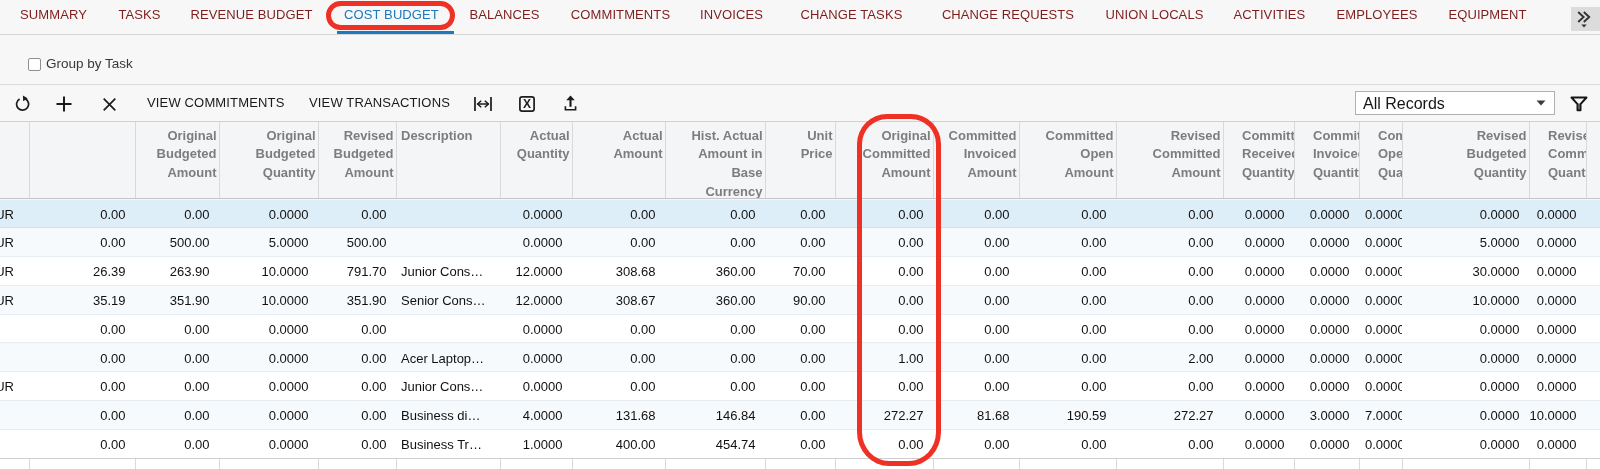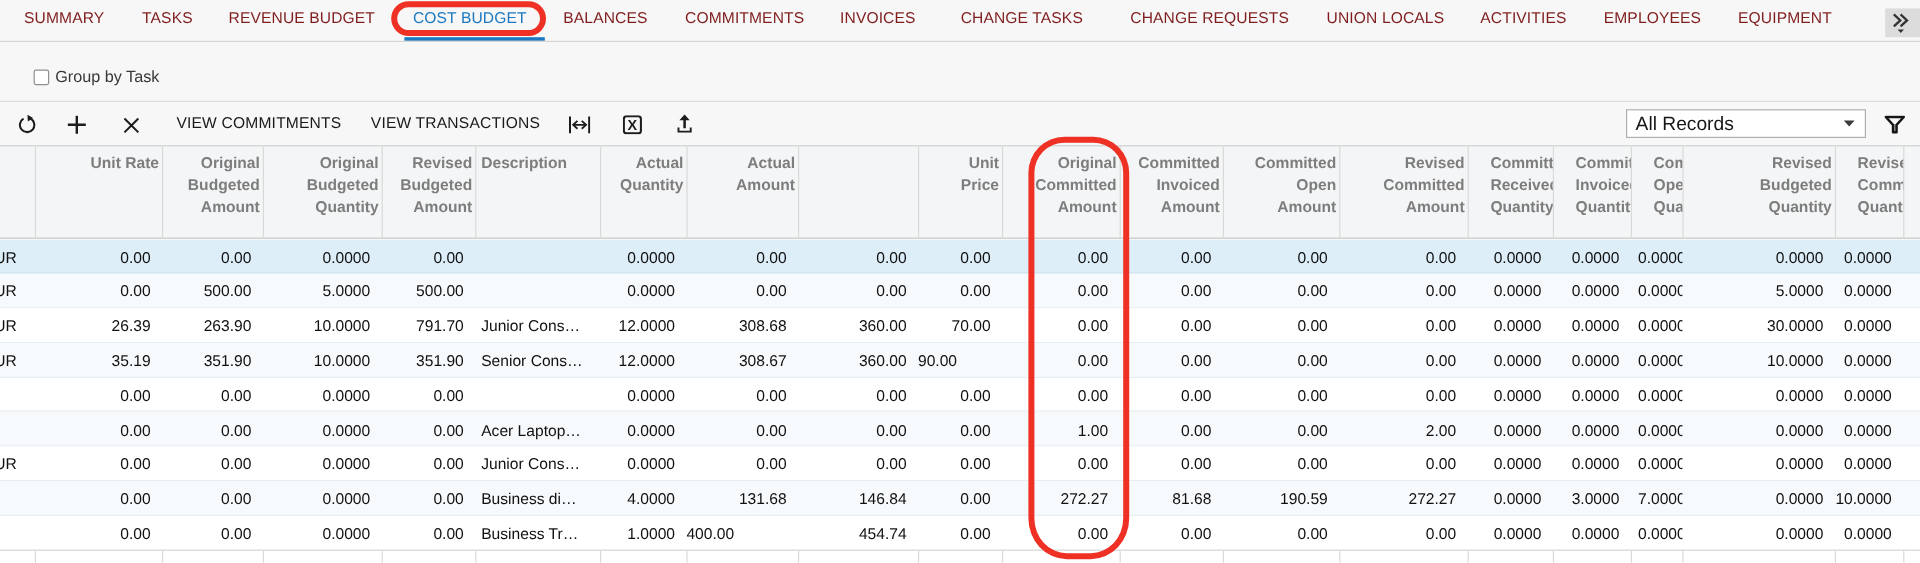--- a/index.html
+++ b/index.html
@@ -83,27 +83,27 @@
 <div class="vline" style="left:835px;top:0;bottom:0;"></div>
 <div class="vline" style="left:933px;top:0;bottom:0;"></div>
 <div class="vline" style="left:1019px;top:0;bottom:0;"></div>
 <div class="vline" style="left:1116px;top:0;bottom:0;"></div>
 <div class="vline" style="left:1223px;top:0;bottom:0;"></div>
 <div class="vline" style="left:1294px;top:0;bottom:0;"></div>
 <div class="vline" style="left:1359px;top:0;bottom:0;"></div>
 <div class="vline" style="left:1402px;top:0;bottom:0;"></div>
 <div class="vline" style="left:1529px;top:0;bottom:0;"></div>
 <div class="vline" style="left:1586px;top:0;bottom:0;"></div>
-<div class="hcell" style="left:29px;width:106px;text-align:right;padding-right:2.5px;">Unit Rate</div>
 <div class="hcell" style="left:135px;width:84px;text-align:right;padding-right:2.5px;">Original<br>Budgeted<br>Amount</div>
 <div class="hcell" style="left:219px;width:99px;text-align:right;padding-right:2.5px;">Original<br>Budgeted<br>Quantity</div>
 <div class="hcell" style="left:318px;width:78px;text-align:right;padding-right:2.5px;">Revised<br>Budgeted<br>Amount</div>
 <div class="hcell" style="left:396px;width:104px;text-align:left;padding-left:5px;">Description</div>
 <div class="hcell" style="left:500px;width:72px;text-align:right;padding-right:2.5px;">Actual<br>Quantity</div>
 <div class="hcell" style="left:572px;width:93px;text-align:right;padding-right:2.5px;">Actual<br>Amount</div>
+<div class="hcell" style="left:665px;width:100px;text-align:right;padding-right:2.5px;">Hist. Actual<br>Amount in<br>Base<br>Currency</div>
 <div class="hcell" style="left:765px;width:70px;text-align:right;padding-right:2.5px;">Unit<br>Price</div>
 <div class="hcell" style="left:835px;width:98px;text-align:right;padding-right:2.5px;">Original<br>Committed<br>Amount</div>
 <div class="hcell" style="left:933px;width:86px;text-align:right;padding-right:2.5px;">Committed<br>Invoiced<br>Amount</div>
 <div class="hcell" style="left:1019px;width:97px;text-align:right;padding-right:2.5px;">Committed<br>Open<br>Amount</div>
 <div class="hcell" style="left:1116px;width:107px;text-align:right;padding-right:2.5px;">Revised<br>Committed<br>Amount</div>
 <div class="hcell" style="left:1223px;width:71px;text-align:left;padding-left:19px;white-space:nowrap;">Committed<br>Received<br>Quantity</div>
 <div class="hcell" style="left:1294px;width:65px;text-align:left;padding-left:19px;white-space:nowrap;">Committed<br>Invoiced<br>Quantity</div>
 <div class="hcell" style="left:1359px;width:43px;text-align:left;padding-left:19px;white-space:nowrap;">Committed<br>Open<br>Quantity</div>
 <div class="hcell" style="left:1402px;width:127px;text-align:right;padding-right:2.5px;">Revised<br>Budgeted<br>Quantity</div>
 <div class="hcell" style="left:1529px;width:57px;text-align:left;padding-left:19px;white-space:nowrap;">Revised<br>Committed<br>Quantity</div>
@@ -172,21 +172,21 @@
 <div class="abs" style="left:0;top:285.94px;width:1600px;height:28.78px;background:#f6fafd;border-bottom:1px solid #e6eef4;">
 <div class="cell" style="left:-13.5px;width:44px;line-height:28.78px;">EUR</div>
 <div class="cell" style="left:29px;width:106px;padding-right:9.5px;text-align:right;line-height:28.78px;">35.19</div>
 <div class="cell" style="left:135px;width:84px;padding-right:9.5px;text-align:right;line-height:28.78px;">351.90</div>
 <div class="cell" style="left:219px;width:99px;padding-right:9.5px;text-align:right;line-height:28.78px;">10.0000</div>
 <div class="cell" style="left:318px;width:78px;padding-right:9.5px;text-align:right;line-height:28.78px;">351.90</div>
 <div class="cell" style="left:396px;width:104px;padding-left:5px;text-align:left;line-height:28.78px;">Senior Cons…</div>
 <div class="cell" style="left:500px;width:72px;padding-right:9.5px;text-align:right;line-height:28.78px;">12.0000</div>
 <div class="cell" style="left:572px;width:93px;padding-right:9.5px;text-align:right;line-height:28.78px;">308.67</div>
 <div class="cell" style="left:665px;width:100px;padding-right:9.5px;text-align:right;line-height:28.78px;">360.00</div>
-<div class="cell" style="left:765px;width:70px;padding-right:9.5px;line-height:28.78px;">90.00</div>
+<div class="cell" style="left:765px;width:70px;padding-right:9.5px;text-align:right;line-height:28.78px;">90.00</div>
 <div class="cell" style="left:835px;width:98px;padding-right:9.5px;text-align:right;line-height:28.78px;">0.00</div>
 <div class="cell" style="left:933px;width:86px;padding-right:9.5px;text-align:right;line-height:28.78px;">0.00</div>
 <div class="cell" style="left:1019px;width:97px;padding-right:9.5px;text-align:right;line-height:28.78px;">0.00</div>
 <div class="cell" style="left:1116px;width:107px;padding-right:9.5px;text-align:right;line-height:28.78px;">0.00</div>
 <div class="cell" style="left:1223px;width:71px;padding-right:9.5px;text-align:right;line-height:28.78px;">0.0000</div>
 <div class="cell" style="left:1294px;width:65px;padding-right:9.5px;text-align:right;line-height:28.78px;">0.0000</div>
 <div class="cell" style="left:1359px;width:43px;padding-left:6px;text-align:left;line-height:28.78px;">0.0000</div>
 <div class="cell" style="left:1402px;width:127px;padding-right:9.5px;text-align:right;line-height:28.78px;">10.0000</div>
 <div class="cell" style="left:1529px;width:57px;padding-right:9.5px;text-align:right;line-height:28.78px;">0.0000</div>
 </div>
@@ -270,21 +270,21 @@
 <div class="cell" style="left:1402px;width:127px;padding-right:9.5px;text-align:right;line-height:28.78px;">0.0000</div>
 <div class="cell" style="left:1529px;width:57px;padding-right:9.5px;text-align:right;line-height:28.78px;">10.0000</div>
 </div>
 <div class="abs" style="left:0;top:429.84px;width:1600px;height:28.78px;background:#ffffff;border-bottom:1px solid #cfcfcf;">
 <div class="cell" style="left:29px;width:106px;padding-right:9.5px;text-align:right;line-height:28.78px;">0.00</div>
 <div class="cell" style="left:135px;width:84px;padding-right:9.5px;text-align:right;line-height:28.78px;">0.00</div>
 <div class="cell" style="left:219px;width:99px;padding-right:9.5px;text-align:right;line-height:28.78px;">0.0000</div>
 <div class="cell" style="left:318px;width:78px;padding-right:9.5px;text-align:right;line-height:28.78px;">0.00</div>
 <div class="cell" style="left:396px;width:104px;padding-left:5px;text-align:left;line-height:28.78px;">Business Tr…</div>
 <div class="cell" style="left:500px;width:72px;padding-right:9.5px;text-align:right;line-height:28.78px;">1.0000</div>
-<div class="cell" style="left:572px;width:93px;padding-right:9.5px;text-align:left;line-height:28.78px;">400.00</div>
+<div class="cell" style="left:572px;width:93px;padding-right:9.5px;text-align:right;line-height:28.78px;">400.00</div>
 <div class="cell" style="left:665px;width:100px;padding-right:9.5px;text-align:right;line-height:28.78px;">454.74</div>
 <div class="cell" style="left:765px;width:70px;padding-right:9.5px;text-align:right;line-height:28.78px;">0.00</div>
 <div class="cell" style="left:835px;width:98px;padding-right:9.5px;text-align:right;line-height:28.78px;">0.00</div>
 <div class="cell" style="left:933px;width:86px;padding-right:9.5px;text-align:right;line-height:28.78px;">0.00</div>
 <div class="cell" style="left:1019px;width:97px;padding-right:9.5px;text-align:right;line-height:28.78px;">0.00</div>
 <div class="cell" style="left:1116px;width:107px;padding-right:9.5px;text-align:right;line-height:28.78px;">0.00</div>
 <div class="cell" style="left:1223px;width:71px;padding-right:9.5px;text-align:right;line-height:28.78px;">0.0000</div>
 <div class="cell" style="left:1294px;width:65px;padding-right:9.5px;text-align:right;line-height:28.78px;">0.0000</div>
 <div class="cell" style="left:1359px;width:43px;padding-left:6px;text-align:left;line-height:28.78px;">0.0000</div>
 <div class="cell" style="left:1402px;width:127px;padding-right:9.5px;text-align:right;line-height:28.78px;">0.0000</div>

